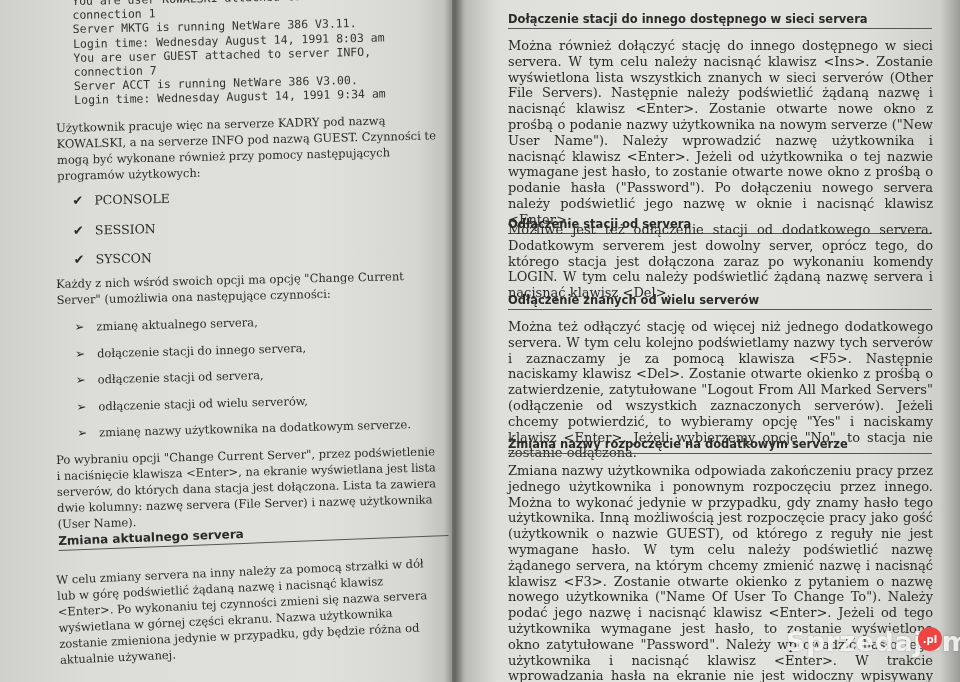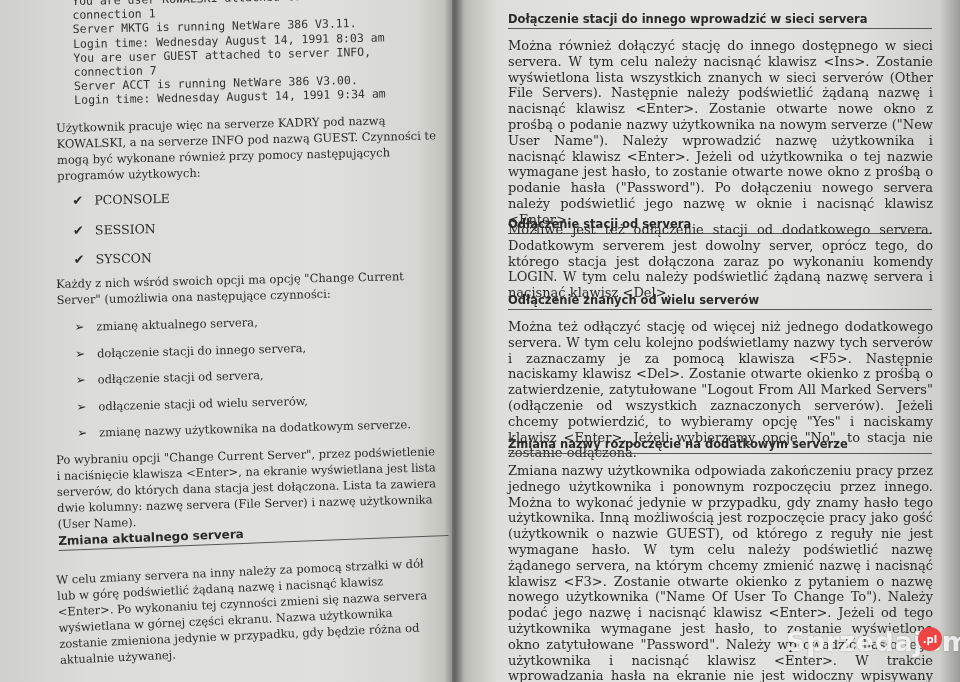--- a/index.html
+++ b/index.html
@@ -117,21 +117,21 @@
   <div class="lh" style="top:534px;">
     <div class="heading">Zmiana aktualnego servera</div>
   </div>
   <p class="lp" style="top:572px;margin:0;transform:rotate(-2.6deg);">W celu zmiany servera na inny należy za pomocą strzałki w dół lub w górę podświetlić żądaną nazwę i nacisnąć klawisz &lt;Enter&gt;. Po wykonaniu tej czynności zmieni się nazwa servera wyświetlana w górnej części ekranu. Nazwa użytkownika zostanie zmieniona jedynie w przypadku, gdy będzie różna od aktualnie używanej.</p>
 </div>
 
 <div class="page page-right"></div>
 <div class="gutter"></div>
 
 <div class="rh" style="top:12px;">
-  <div class="heading">Dołączenie stacji do innego wprowadzić w sieci servera</div>
+  <div class="heading">Dołączenie stacji do innego dostępnego w sieci servera</div>
 </div>
 <p class="rp" style="top:38px;margin:0;">Można również dołączyć stację do innego dostępnego w sieci servera. W tym celu należy nacisnąć klawisz &lt;Ins&gt;. Zostanie wyświetlona lista wszystkich znanych w sieci serverów (Other File Servers). Następnie należy podświetlić żądaną nazwę i nacisnąć klawisz &lt;Enter&gt;. Zostanie otwarte nowe okno z prośbą o podanie nazwy użytkownika na nowym serverze ("New User Name"). Należy wprowadzić nazwę użytkownika i nacisnąć klawisz &lt;Enter&gt;. Jeżeli od użytkownika o tej nazwie wymagane jest hasło, to zostanie otwarte nowe okno z prośbą o podanie hasła ("Password"). Po dołączeniu nowego servera należy podświetlić jego nazwę w oknie i nacisnąć klawisz &lt;Enter&gt;.</p>
 
 <div class="rh" style="top:197px;margin-top:20px;">
   <div class="heading">Odłączenie stacji od servera</div>
 </div>
 <p class="rp" style="top:222px;margin:0;">Możliwe jest też odłączenie stacji od dodatkowego servera. Dodatkowym serverem jest dowolny server, oprócz tego, do którego stacja jest dołączona zaraz po wykonaniu komendy LOGIN. W tym celu należy podświetlić żądaną nazwę servera i nacisnąć klawisz &lt;Del&gt;.</p>
 
 <div class="rh" style="top:293px;">
   <div class="heading">Odłączenie znanych od wielu serverów</div>

